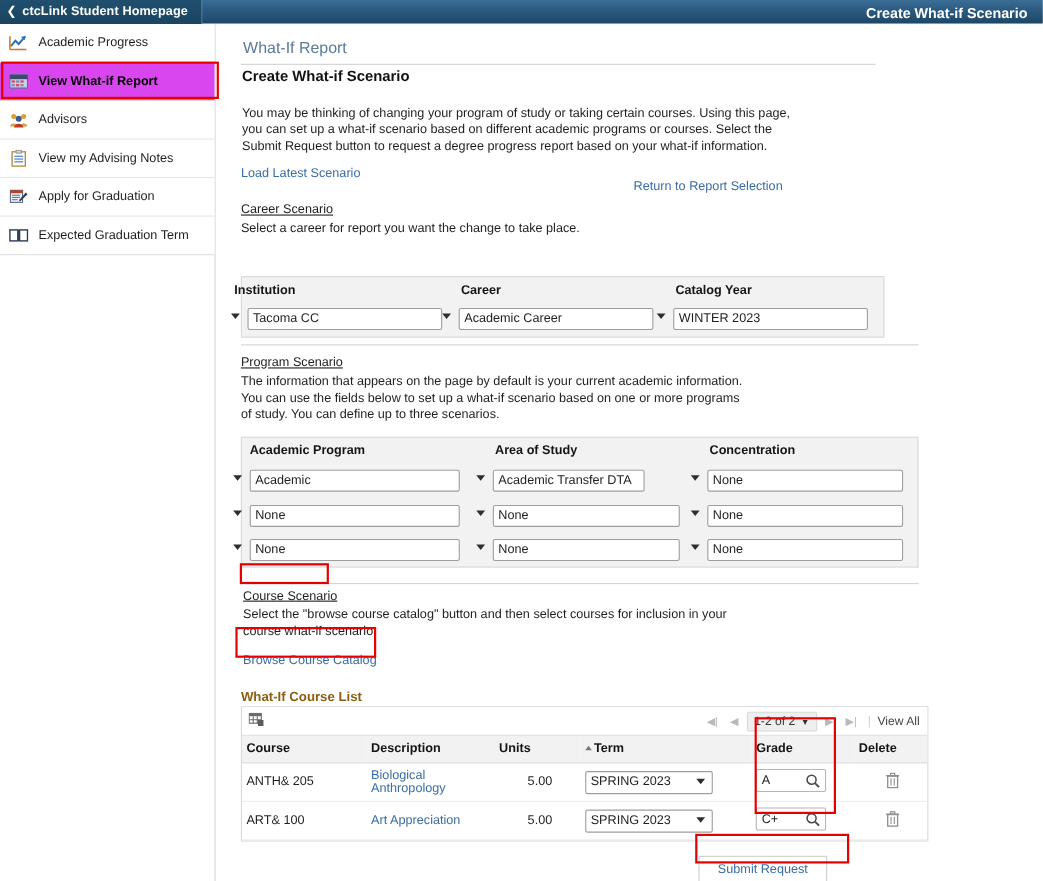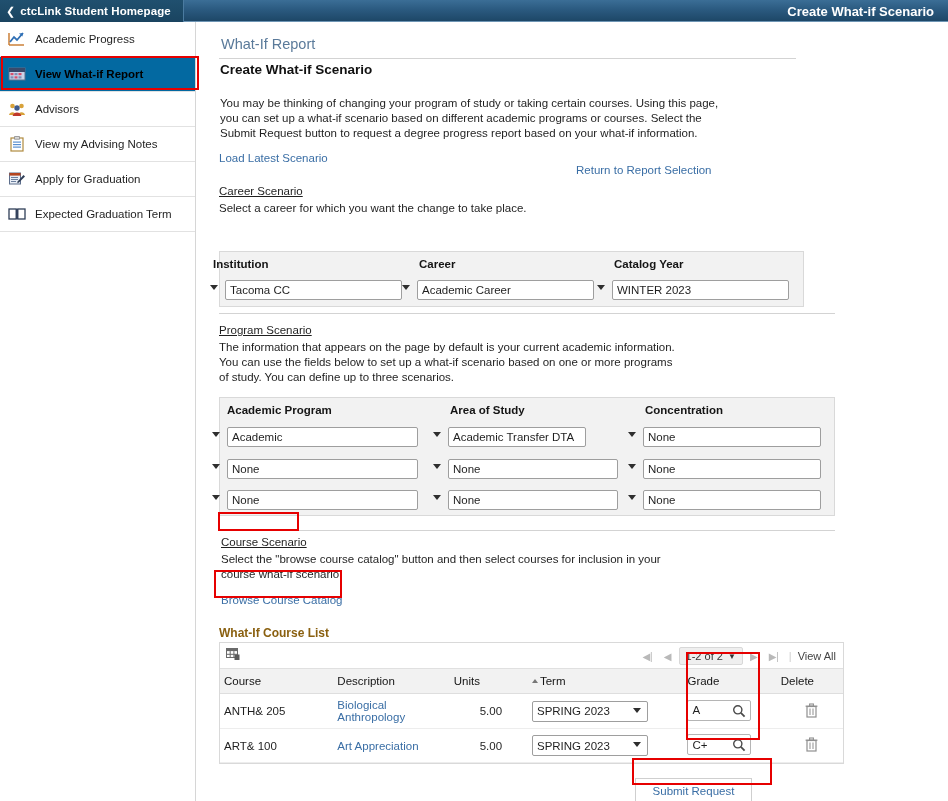--- a/index.html
+++ b/index.html
@@ -50,21 +50,21 @@
   }
   .side-item {
     position: relative;
     height: 35px;
     display: flex; align-items: center;
     padding-left: 8px;
     border-bottom: 1px solid #e2e2e2;
     background: #ffffff;
     cursor: pointer;
   }
-  .side-item.active { background: #0369a1; }
+  .side-item.active { background: #d946ef; }
   .side-label {
     margin-left: 9px; font-size: 11.5px; color: #1f1f1f;
     white-space: nowrap;
   }
   .side-item.active .side-label { font-weight: bold; color: #000; }
   .ico { width: 18px; height: 16px; flex: 0 0 18px; position: relative; display:block; }
 
   
   .annot {
     position: absolute;
@@ -174,21 +174,21 @@
     background: #efefef; border: 1px solid #d8d8d8; border-radius: 2px;
     height: 18px; padding: 0 6px; display: flex; align-items: center; gap: 5px;
     font-size: 11px; color: #333; cursor: pointer;
   }
   .pgsep { color: #cfcfcf; padding: 0 4px; }
   .viewall { color: #444; font-size: 11px; padding-right: 3px; cursor: pointer; }
 
   table.wf { border-collapse: collapse; width: 100%; }
   table.wf th {
     background: #f2f2f2;
-    font-size: 11.5px; font-weight: normal; color: #151515;
+    font-size: 11.5px; font-weight: bold; color: #151515;
     text-align: left; padding: 6px 0 6px 4px;
     border-bottom: 1px solid #dedede;
     height: 24px;
   }
   table.wf td {
     font-size: 11.5px; color: #1f1f1f;
     padding: 5px 0 5px 4px;
     border-bottom: 1px solid #ededed;
     height: 34px; vertical-align: middle;
   }
@@ -348,21 +348,21 @@
 
   <div class="crumb">What-If Report</div>
   <div class="crumb-rule"></div>
   <div class="page-title">Create What-if Scenario</div>
   <div class="intro">You may be thinking of changing your program of study or taking certain courses. Using this page, you can set up a what-if scenario based on different academic programs or courses. Select the Submit Request button to request a degree progress report based on your what-if information.</div>
 
   <a class="link load-latest">Load Latest Scenario</a>
   <a class="link return-sel">Return to Report Selection</a>
 
   <div class="sec-title" style="left:22px; top:163px;">Career Scenario</div>
-  <div class="sec-desc" style="left:22px; top:179px; width:520px;">Select a career for which you want the change to take place.</div>
+  <div class="sec-desc" style="left:22px; top:179px; width:520px;">Select a career for report you want the change to take place.</div>
 
   <div class="panel" style="left:22px; top:229px; width:585px; height:56px;"></div>
   <div class="panel-hdr" style="left:16px; top:236px;">Institution</div>
   <div class="panel-hdr" style="left:222px; top:236px;">Career</div>
   <div class="panel-hdr" style="left:417px; top:236px;">Catalog Year</div>
 
   <div class="selwrap" style="left:28px; top:258px;">
     <select class="ps" style="left:0; top:0; width:177px;">
       <option>Tacoma CC</option>
     </select>

